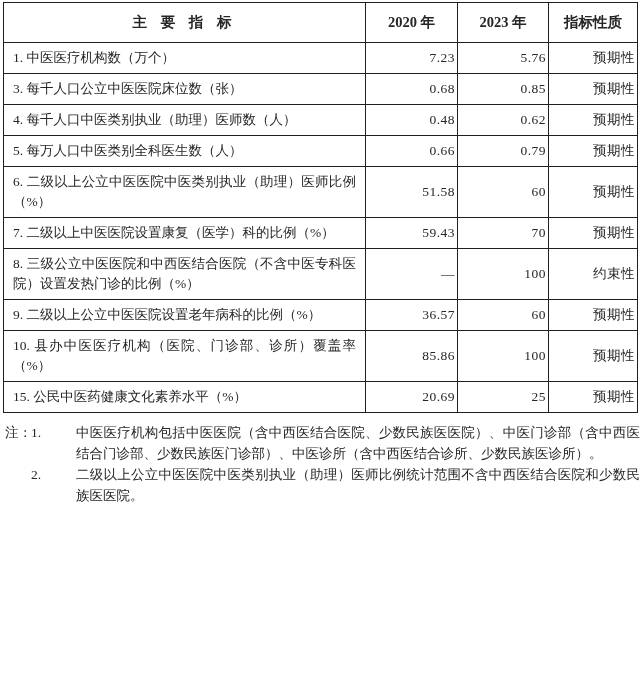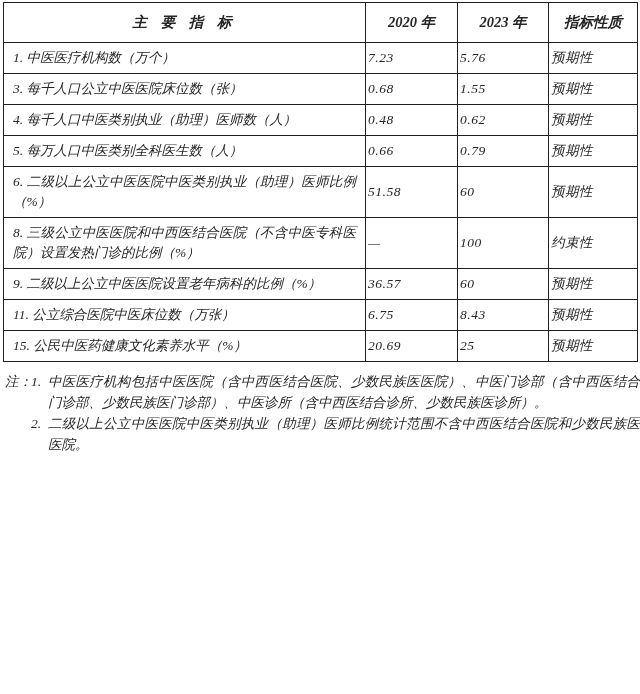--- a/index.html
+++ b/index.html
@@ -10,21 +10,20 @@
     overflow: hidden;
     background: #ffffff;
   }
   body {
     font-family: "Liberation Serif", "DejaVu Serif", serif;
     color: #262626;
     -webkit-font-smoothing: antialiased;
   }
   .page {
     padding: 2px 0 0 3px;
-    font-style: italic;
   }
   table.indicators {
     border-collapse: collapse;
     table-layout: fixed;
     width: 634px;
   }
   col.c-indicator { width: 362px; }
   col.c-2020      { width: 92px;  }
   col.c-2025      { width: 91px;  }
   col.c-nature    { width: 89px;  }
@@ -47,21 +46,21 @@
   }
   td.td-indicator {
     font-size: 13.5px;
     line-height: 20px;
     padding: 5px 9px;
     text-align: justify;
   }
   td.td-value {
     font-size: 13.5px;
     line-height: 20px;
-    text-align: left;
+    text-align: right;
     padding: 5px 2px;
     letter-spacing: 0.5px;
   }
   tbody tr { height: 28px; }
 
   .notes {
     margin-top: 9px;
     padding-left: 2px;
     font-size: 13.5px;
     line-height: 21px;
@@ -75,20 +74,21 @@
     flex: 0 0 26px;
     white-space: nowrap;
   }
   .note-num {
     width: 17px;
     flex: 0 0 17px;
   }
   .note-text {
     flex: 1 1 auto;
     text-align: justify;
+    margin-left: 28px;
   }
 </style>
 </head>
 <body>
 
 <div class="page">
 
   <table class="indicators">
     <colgroup>
       <col class="c-indicator">
@@ -107,21 +107,21 @@
     <tbody>
         <tr>
           <td class="td-indicator">1. 中医医疗机构数（万个）</td>
           <td class="td-value">7.23</td>
           <td class="td-value">5.76</td>
           <td class="td-value">预期性</td>
         </tr>
         <tr>
           <td class="td-indicator">3. 每千人口公立中医医院床位数（张）</td>
           <td class="td-value">0.68</td>
-          <td class="td-value">1.55</td>
+          <td class="td-value">0.85</td>
           <td class="td-value">预期性</td>
         </tr>
         <tr>
           <td class="td-indicator">4. 每千人口中医类别执业（助理）医师数（人）</td>
           <td class="td-value">0.48</td>
           <td class="td-value">0.62</td>
           <td class="td-value">预期性</td>
         </tr>
         <tr>
           <td class="td-indicator">5. 每万人口中医类别全科医生数（人）</td>
@@ -129,35 +129,41 @@
           <td class="td-value">0.79</td>
           <td class="td-value">预期性</td>
         </tr>
         <tr>
           <td class="td-indicator">6. 二级以上公立中医医院中医类别执业（助理）医师比例（%）</td>
           <td class="td-value">51.58</td>
           <td class="td-value">60</td>
           <td class="td-value">预期性</td>
         </tr>
         <tr>
+          <td class="td-indicator">7. 二级以上中医医院设置康复（医学）科的比例（%）</td>
+          <td class="td-value">59.43</td>
+          <td class="td-value">70</td>
+          <td class="td-value">预期性</td>
+        </tr>
+        <tr>
           <td class="td-indicator">8. 三级公立中医医院和中西医结合医院（不含中医专科医院）设置发热门诊的比例（%）</td>
           <td class="td-value">—</td>
           <td class="td-value">100</td>
           <td class="td-value">约束性</td>
         </tr>
         <tr>
           <td class="td-indicator">9. 二级以上公立中医医院设置老年病科的比例（%）</td>
           <td class="td-value">36.57</td>
           <td class="td-value">60</td>
           <td class="td-value">预期性</td>
         </tr>
         <tr>
-          <td class="td-indicator">11. 公立综合医院中医床位数（万张）</td>
-          <td class="td-value">6.75</td>
-          <td class="td-value">8.43</td>
+          <td class="td-indicator">10. 县办中医医疗机构（医院、门诊部、诊所）覆盖率（%）</td>
+          <td class="td-value">85.86</td>
+          <td class="td-value">100</td>
           <td class="td-value">预期性</td>
         </tr>
         <tr>
           <td class="td-indicator">15. 公民中医药健康文化素养水平（%）</td>
           <td class="td-value">20.69</td>
           <td class="td-value">25</td>
           <td class="td-value">预期性</td>
         </tr>
       </tbody>
   </table>

